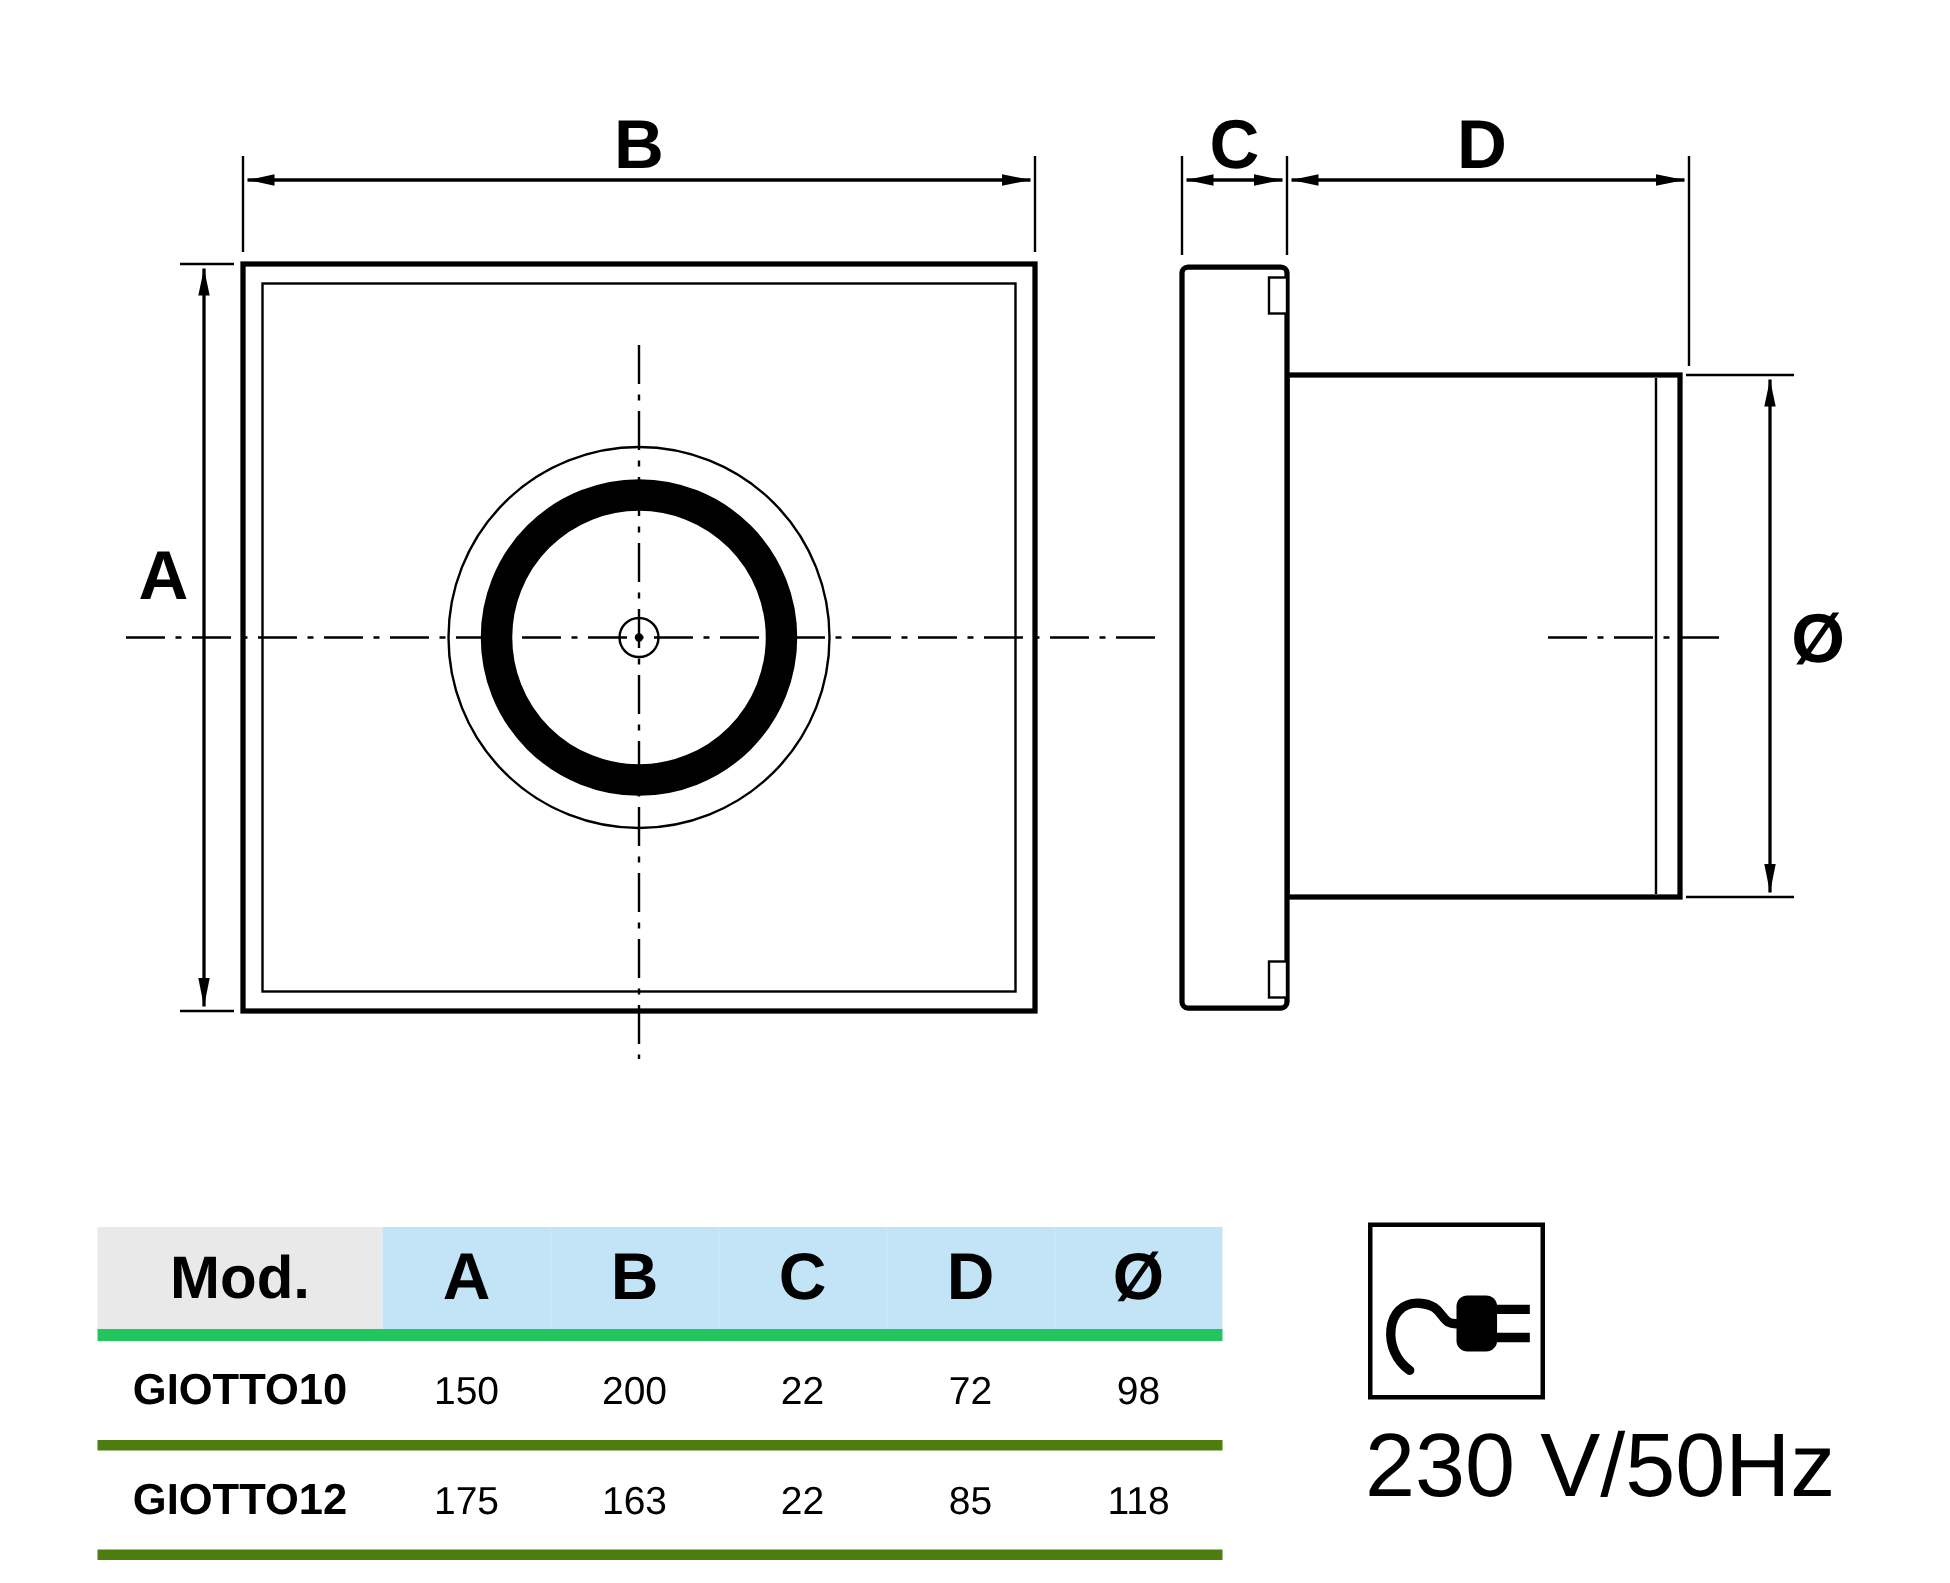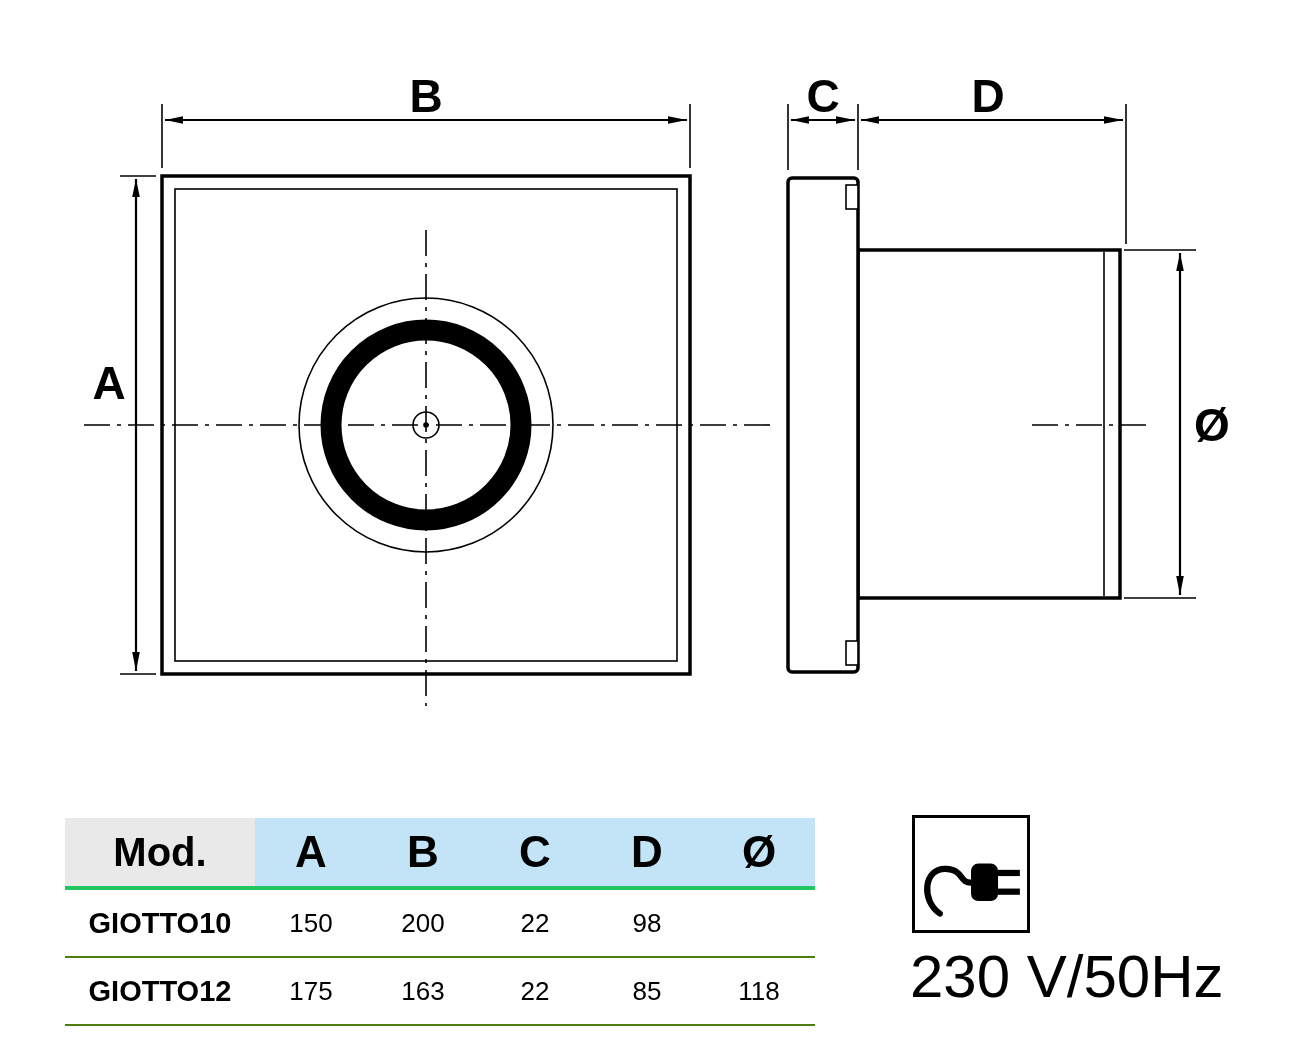--- a/index.html
+++ b/index.html
@@ -14,22 +14,22 @@
   .drawing { position: absolute; left: 0; top: 0; }
   svg text {
     font-family: "Liberation Sans", sans-serif;
     font-weight: bold;
     font-size: 46px;
     fill: #000;
     stroke: none;
   }
   
   .dims-table { position: absolute; left: 65px; top: 818px; width: 750px; }
-  .t-head { display: flex; height: 68px; border-bottom: 4px solid #22c55e; }
-  .t-row  { display: flex; height: 66px; border-bottom: 2px solid #4d7c0f; }
+  .t-head { display: flex; height: 68px; border-bottom: 8px solid #22c55e; }
+  .t-row  { display: flex; height: 66px; border-bottom: 7px solid #4d7c0f; }
   .cell { display: flex; align-items: center; justify-content: center; }
   .col-mod { width: 190px; }
   .col-dim { width: 112px; }
   .head-mod { background: #e9e9e9; font-weight: bold; font-size: 40px; }
   .head-dim { background: #c2e4f6; font-weight: bold; font-size: 44px; }
   .model-cell { font-weight: bold; font-size: 29px; }
   .val-cell { font-size: 26px; }
   
   .plug-box {
     position: absolute; left: 912px; top: 815px;
@@ -121,20 +121,21 @@
       <div class="cell col-dim head-dim">C</div>
       <div class="cell col-dim head-dim">D</div>
       <div class="cell col-dim head-dim">Ø</div>
     </div>
 
     <div class="t-row">
       <div class="cell col-mod model-cell">GIOTTO10</div>
       <div class="cell col-dim val-cell">150</div>
       <div class="cell col-dim val-cell">200</div>
       <div class="cell col-dim val-cell">22</div>
+      <div class="cell col-dim val-cell">72</div>
       <div class="cell col-dim val-cell">98</div>
     </div>
 
     <div class="t-row">
       <div class="cell col-mod model-cell">GIOTTO12</div>
       <div class="cell col-dim val-cell">175</div>
       <div class="cell col-dim val-cell">163</div>
       <div class="cell col-dim val-cell">22</div>
       <div class="cell col-dim val-cell">85</div>
       <div class="cell col-dim val-cell">118</div>

